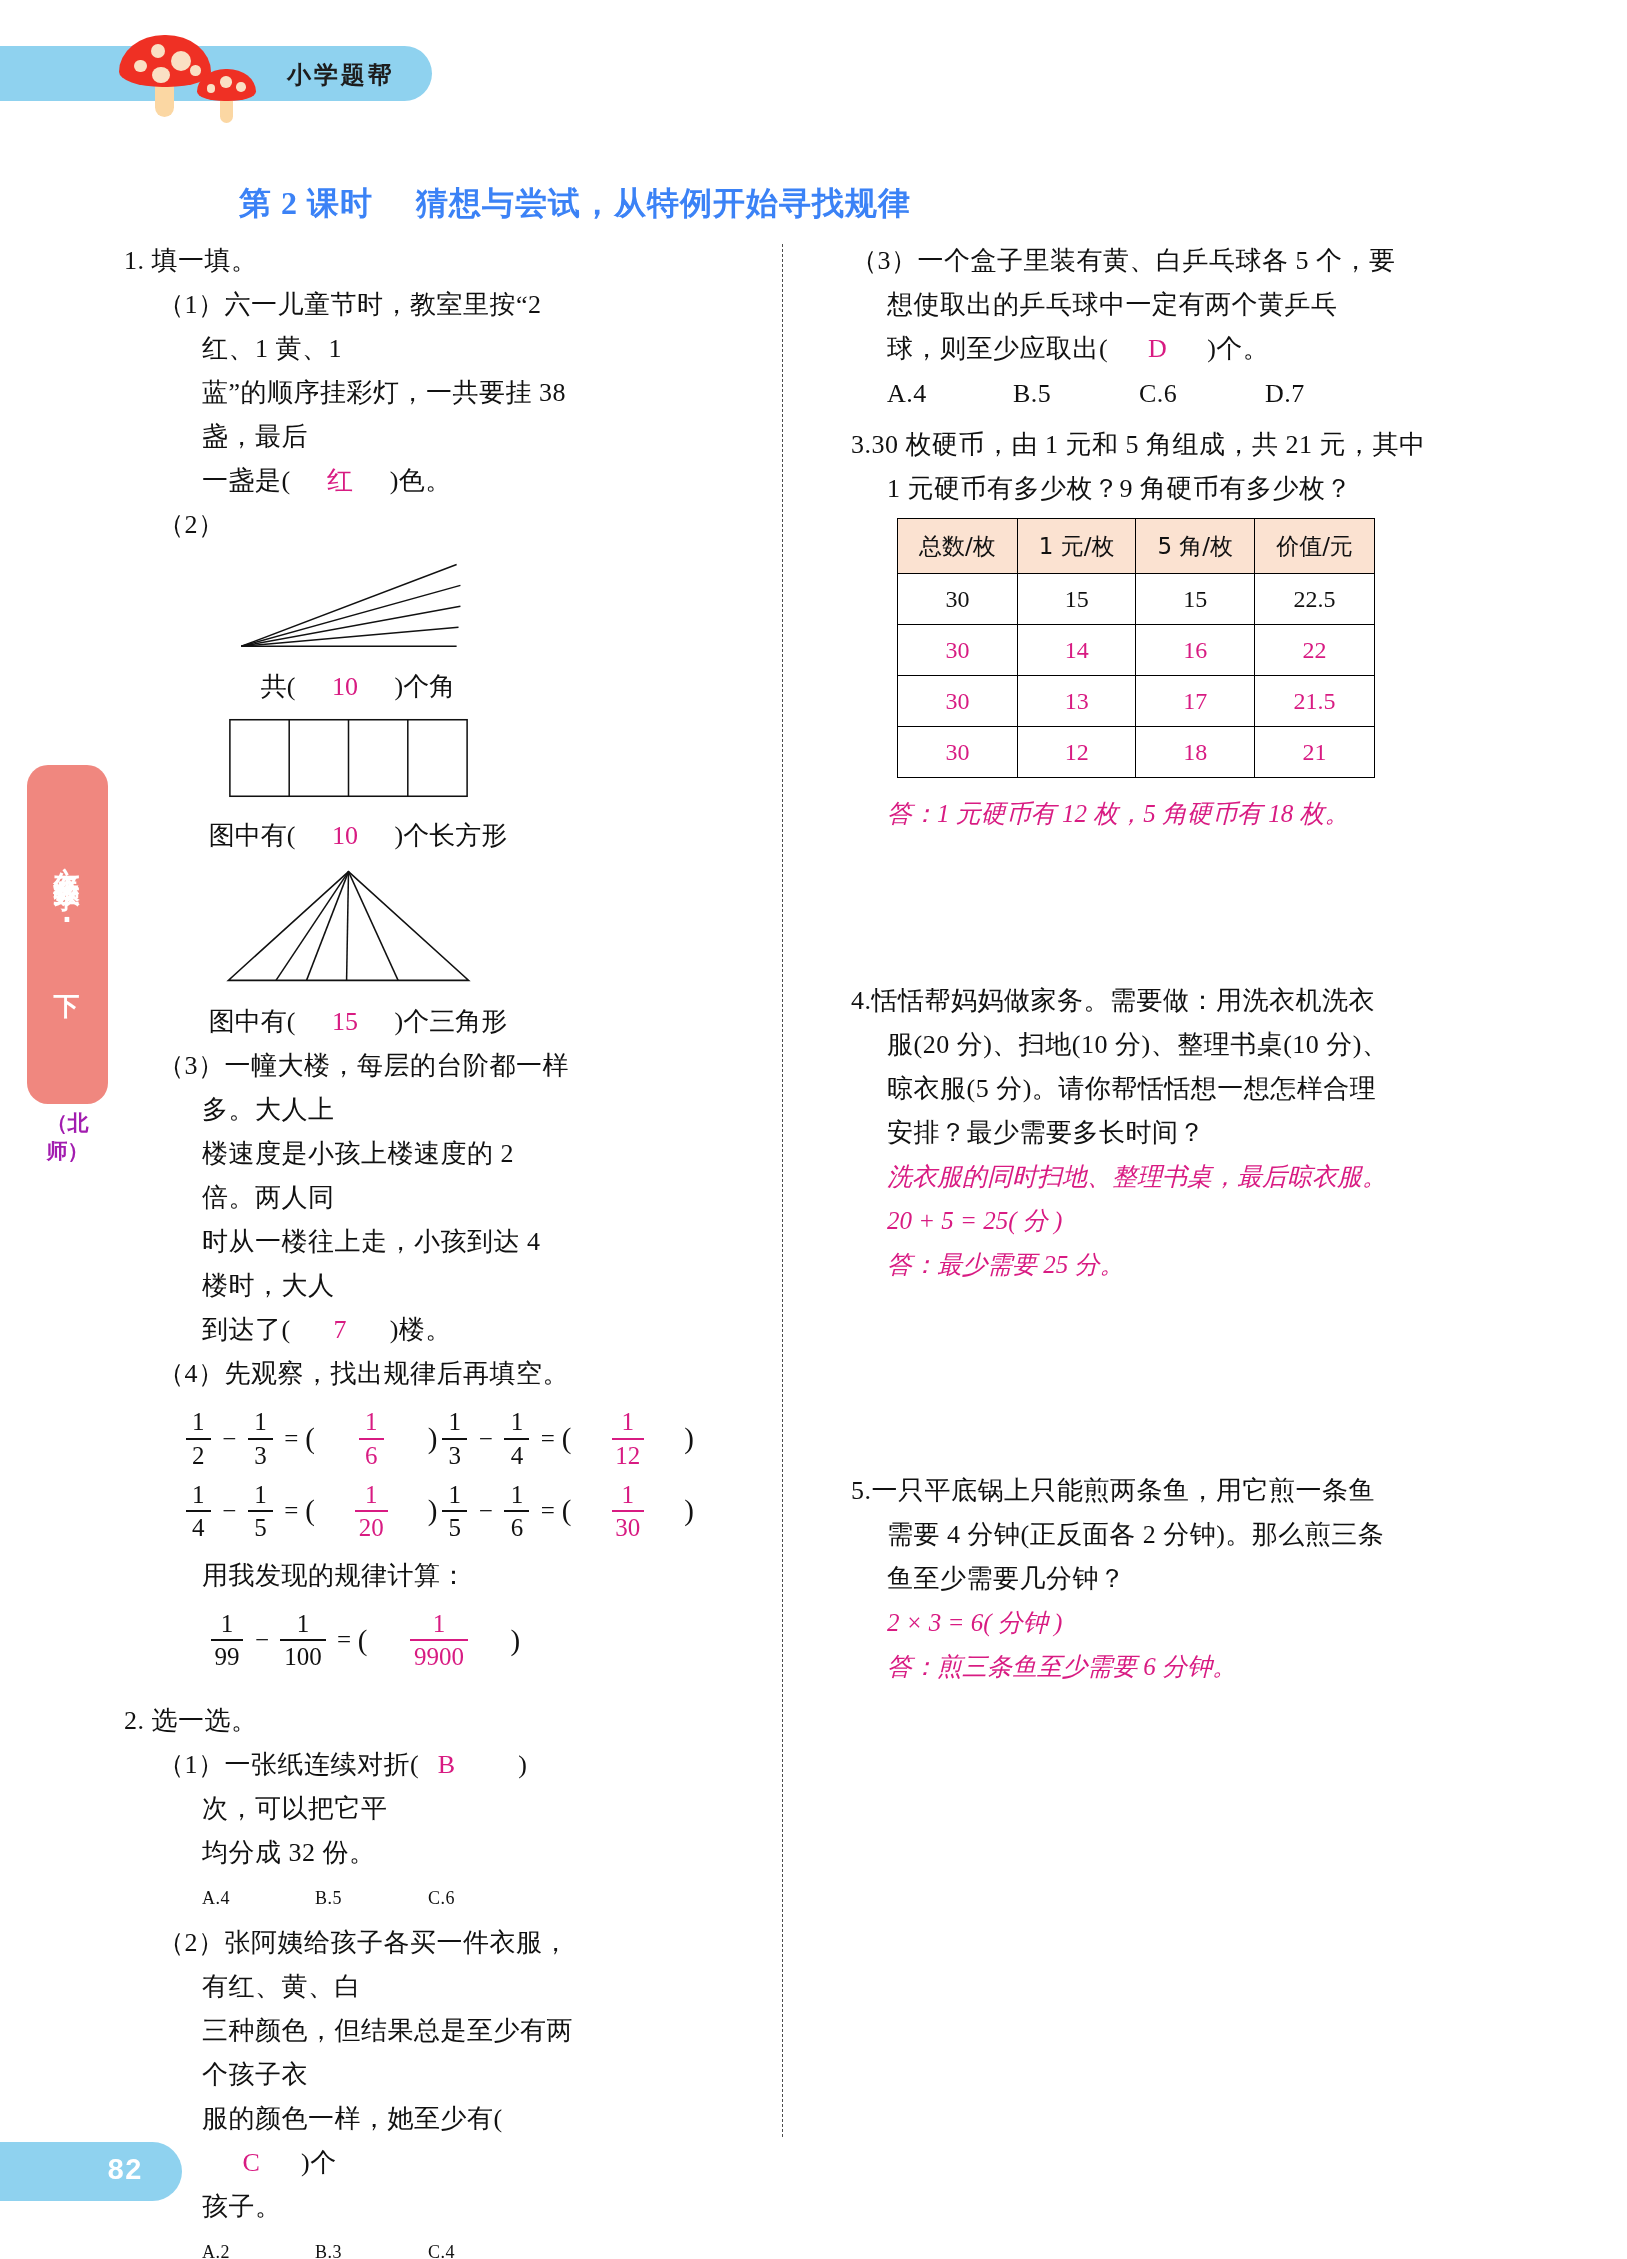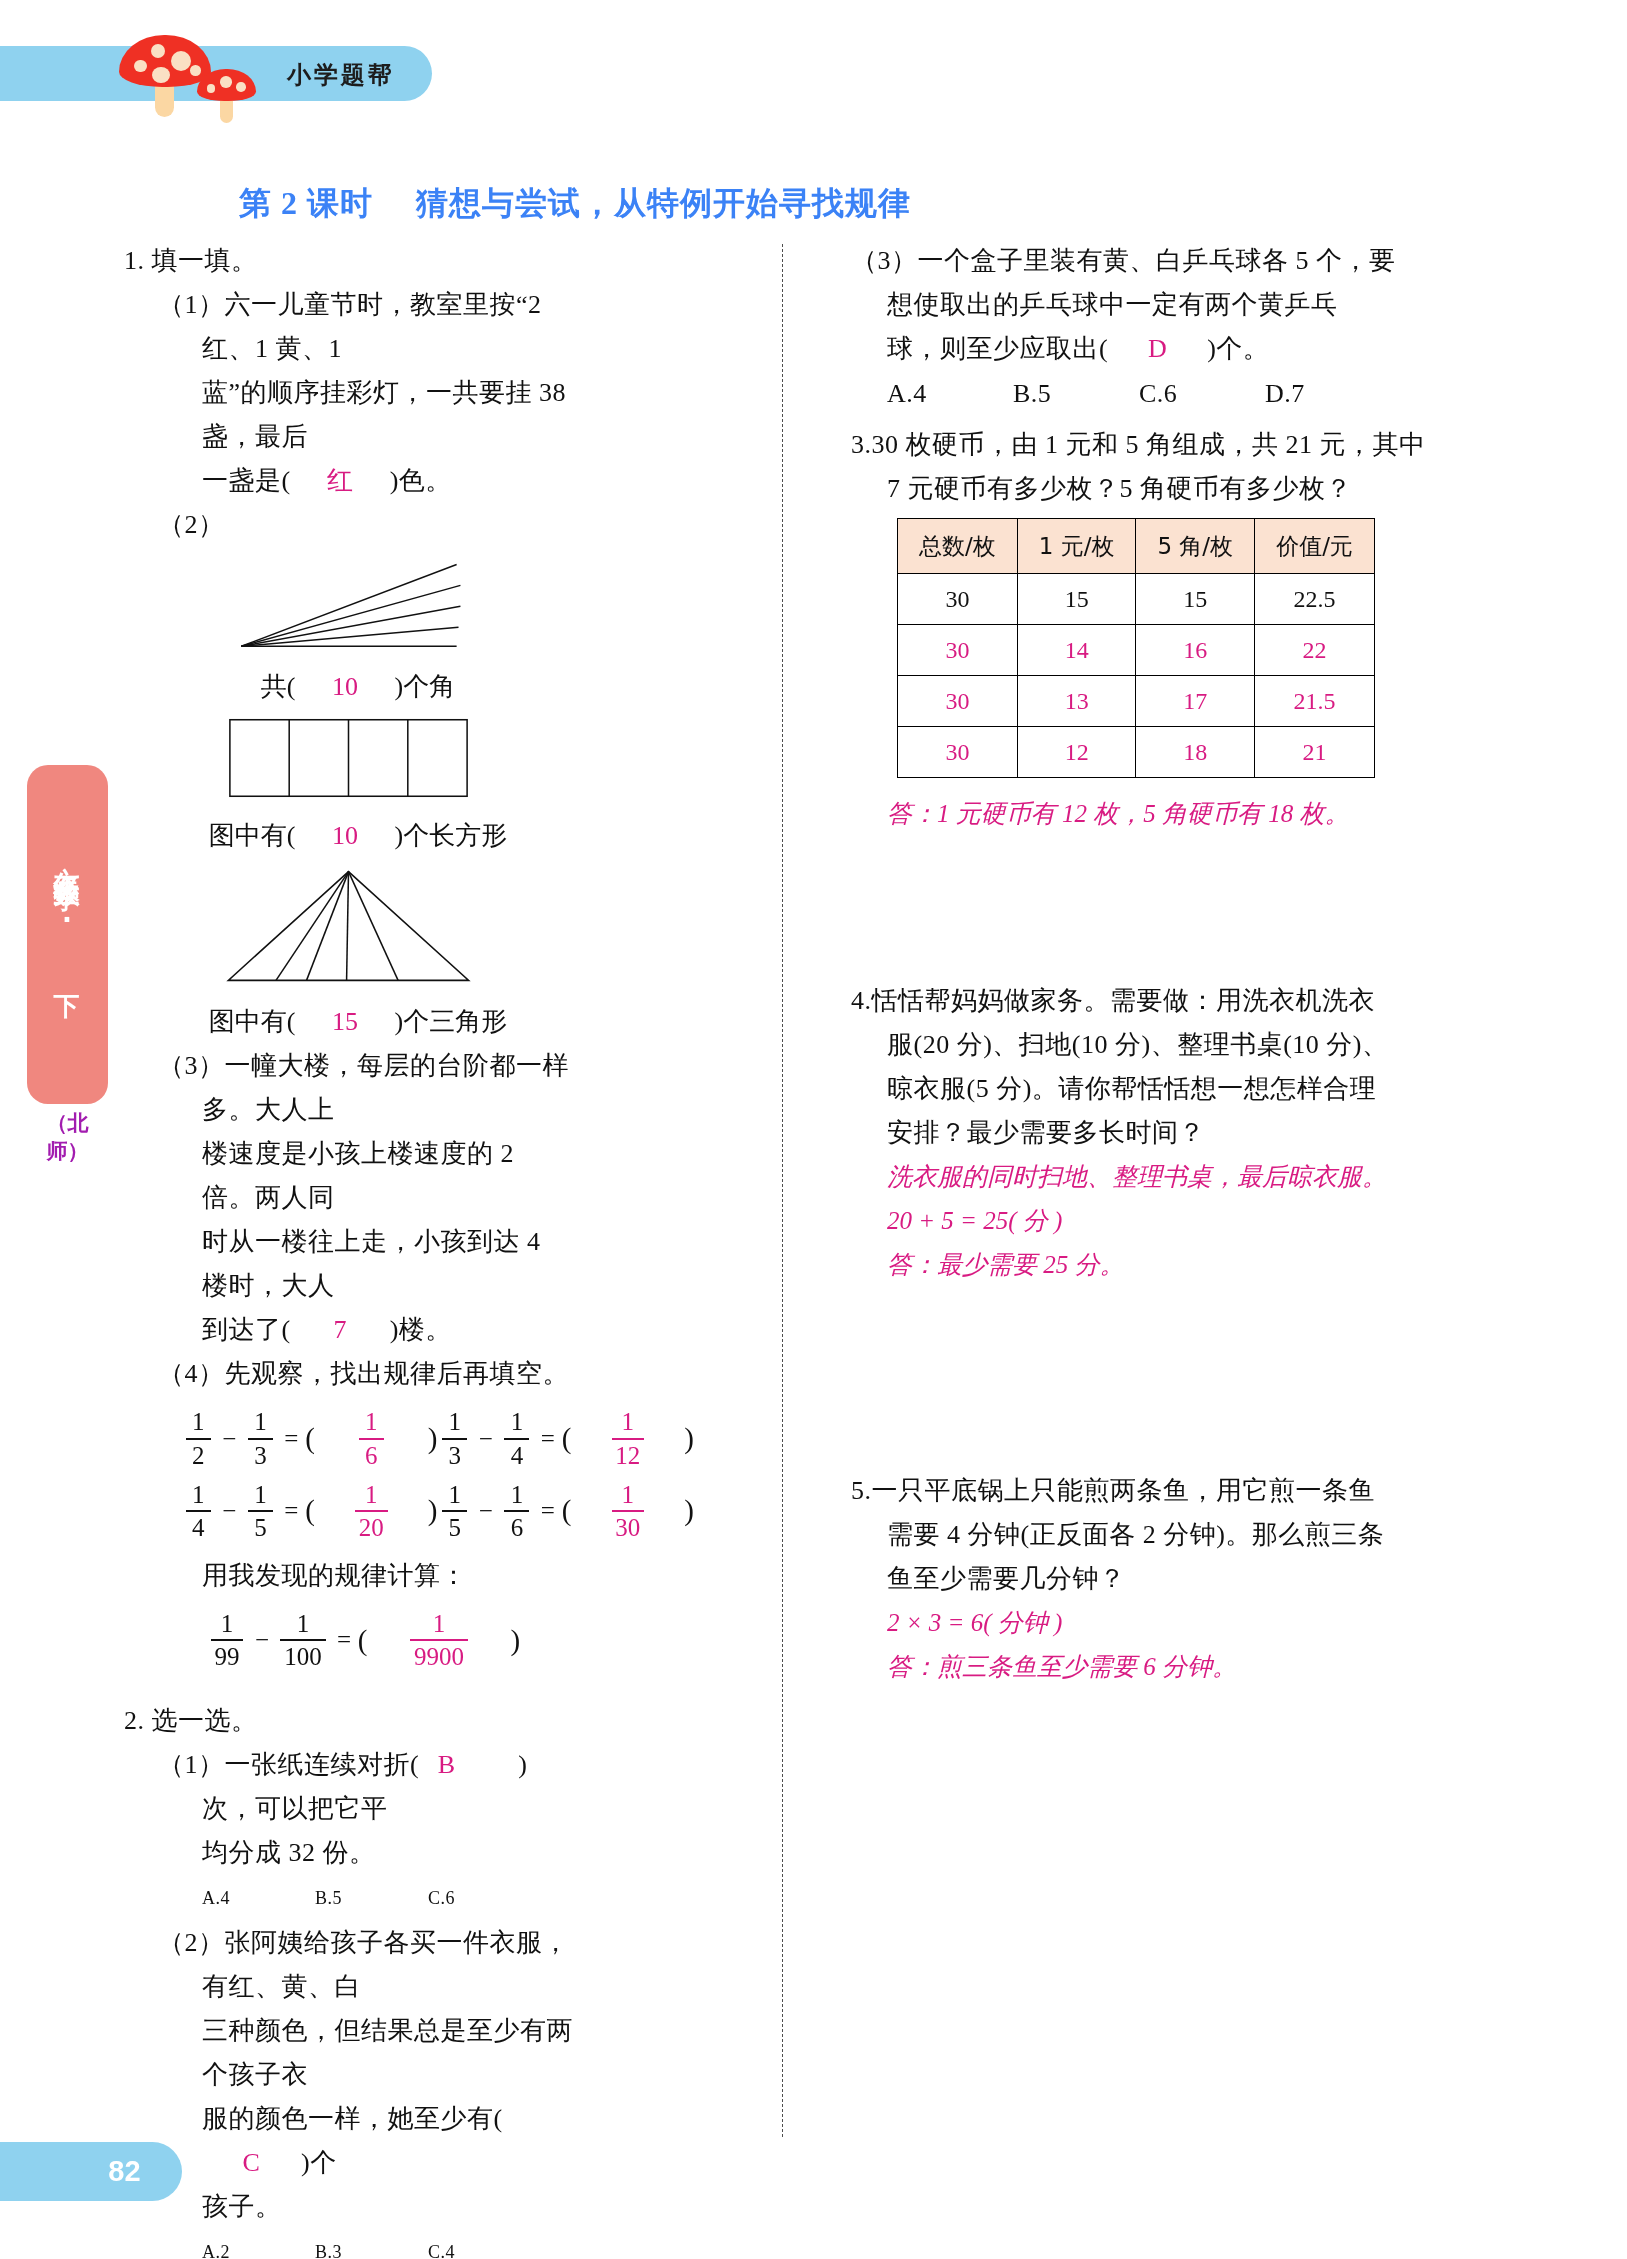--- a/index.html
+++ b/index.html
@@ -112,21 +112,21 @@
         font-family:"Liberation Serif","DejaVu Serif",serif;font-style:italic;}
 
   
   #page-foot{
     position:absolute;left:0;bottom:59px;width:182px;height:59px;
     background:#8fd2ef;border-top-right-radius:30px;border-bottom-right-radius:30px;
   }
   #page-number{
     position:absolute;left:92px;bottom:59px;width:65px;height:59px;
     line-height:59px;text-align:center;color:#ffffff;font-size:29px;font-weight:700;
-    font-family:Liberation Sans, sans-serif;
+    font-family:Liberation Mono, monospace;
   }
 </style>
 </head>
 <body>
 
 <div id="header-band"></div>
 
 <div class="mushroom" style="left:119px;top:27px;width:92px;height:76px;">
   <div class="mush-stem" style="left:36px;top:42px;width:19px;height:48px;"></div>
   <div class="mush-cap" style="left:0px;top:7.6px;width:92px;height:52px;"></div>
@@ -391,21 +391,21 @@
     </span>
     <span class="rchoices">
       <span>A.4</span><span>B.5</span><span>C.6</span><span>D.7</span>
     </span>
   </div>
 
   <div class="qline" style="margin-top:5.7px;">
     <span class="r-num">
       <span>3.</span><span>30 枚硬币，由 1 元和 5 角组成，共 21 元，其中</span>
     </span>
-    <span class="r-cont">7 元硬币有多少枚？5 角硬币有多少枚？</span>
+    <span class="r-cont">1 元硬币有多少枚？9 角硬币有多少枚？</span>
   </div>
 
   <table id="coin-table">
     <thead>
       <tr>
         <th>总数/枚</th>
         <th>1 元/枚</th>
         <th>5 角/枚</th>
         <th>价值/元</th>
       </tr>

